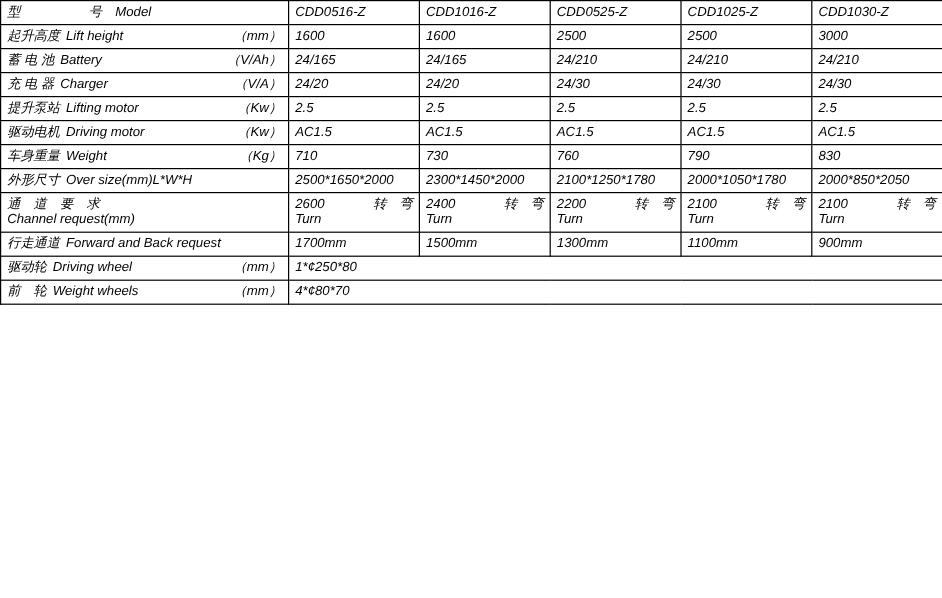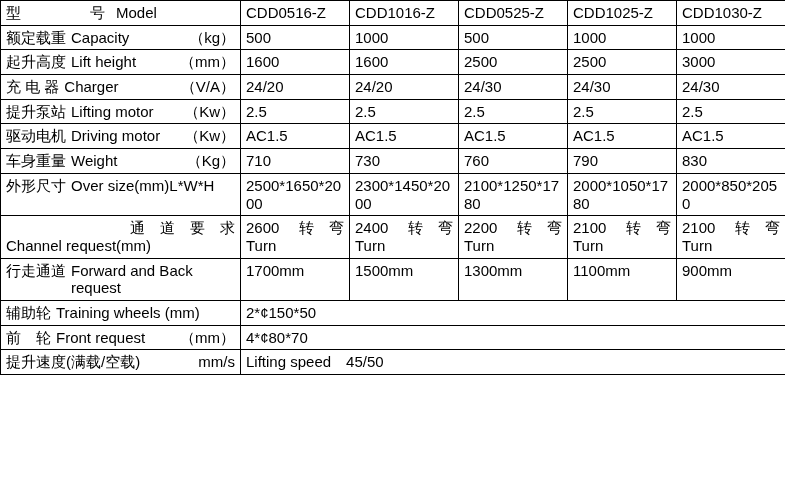--- a/index.html
+++ b/index.html
@@ -11,21 +11,22 @@
     width: 785px;
     height: 498px;
     font-family: "Liberation Sans", sans-serif;
     color: #000000;
     overflow: hidden;
   }
   table.spec {
     border-collapse: collapse;
     width: 785px;
     table-layout: fixed;
-    font-size: 15px;
+    font-size: 11px;
+    font-style: italic;
   }
   table.spec td {
     border: 1px solid #000000;
     padding: 3px 5px 3px 5px;
     vertical-align: top;
     line-height: 1.18;
     word-wrap: break-word;
     overflow-wrap: break-word;
   }
   
@@ -44,23 +45,22 @@
     flex: 0 1 auto;
     padding-left: 5px;
   }
   .lbl-unit {
     margin-left: auto;
     padding-left: 6px;
     white-space: nowrap;
   }
   .lbl-spread {
     display: flex;
-    justify-content: flex-end;
+    justify-content: flex-start;
     white-space: nowrap;
-    margin-left: 20px;
   }
   .lbl-spread .lbl-cn-sp {
     letter-spacing: 0;
   }
   .spread-cn {
     display: inline-block;
   }
   .val-spread {
     display: flex;
     justify-content: space-between;
@@ -92,50 +92,50 @@
         <span class="lbl-en">Model</span>
       </div>
     </td>
     <td>CDD0516-Z</td>
     <td>CDD1016-Z</td>
     <td>CDD0525-Z</td>
     <td>CDD1025-Z</td>
     <td>CDD1030-Z</td>
   </tr>
 
-  <tr>
-    <td class="label">
-      <div class="lbl-row">
-        <span class="lbl-cn">额定载重</span>
-        <span class="lbl-en">Capacity</span>
-        <span class="lbl-unit">（kg）</span>
-      </div>
-    </td>
-    <td>500</td>
-    <td>1000</td>
-    <td>500</td>
-    <td>1000</td>
-    <td>1000</td>
-  </tr>
 
   <tr>
     <td class="label">
       <div class="lbl-row">
         <span class="lbl-cn">起升高度</span>
         <span class="lbl-en">Lift height</span>
         <span class="lbl-unit">（mm）</span>
       </div>
     </td>
     <td>1600</td>
     <td>1600</td>
     <td>2500</td>
     <td>2500</td>
     <td>3000</td>
   </tr>
 
+  <tr>
+    <td class="label">
+      <div class="lbl-row">
+        <span class="lbl-cn">蓄 电 池</span>
+        <span class="lbl-en">Battery</span>
+        <span class="lbl-unit">（V/Ah）</span>
+      </div>
+    </td>
+    <td>24/165</td>
+    <td>24/165</td>
+    <td>24/210</td>
+    <td>24/210</td>
+    <td>24/210</td>
+  </tr>
 
   <tr>
     <td class="label">
       <div class="lbl-row">
         <span class="lbl-cn">充 电 器</span>
         <span class="lbl-en">Charger</span>
         <span class="lbl-unit">（V/A）</span>
       </div>
     </td>
     <td>24/20</td>
@@ -256,48 +256,40 @@
         <span class="lbl-en">Forward and Back request</span>
       </div>
     </td>
     <td>1700mm</td>
     <td>1500mm</td>
     <td>1300mm</td>
     <td>1100mm</td>
     <td>900mm</td>
   </tr>
 
-
-  <tr>
-    <td class="label">
-      <div class="lbl-row">
-        <span class="lbl-cn">辅助轮</span>
-        <span class="lbl-en">Training wheels (mm)</span>
-      </div>
-    </td>
-    <td colspan="5">2*¢150*50</td>
-  </tr>
+  <tr>
+    <td class="label">
+      <div class="lbl-row">
+        <span class="lbl-cn">驱动轮</span>
+        <span class="lbl-en">Driving wheel</span>
+        <span class="lbl-unit">（mm）</span>
+      </div>
+    </td>
+    <td colspan="5">1*¢250*80</td>
+  </tr>
+
 
   <tr>
     <td class="label">
       <div class="lbl-row">
         <span class="lbl-cn">前　轮</span>
-        <span class="lbl-en">Front request</span>
+        <span class="lbl-en">Weight wheels</span>
         <span class="lbl-unit">（mm）</span>
       </div>
     </td>
     <td colspan="5">4*¢80*70</td>
   </tr>
 
 
 
-  <tr>
-    <td class="label">
-      <div class="lbl-row">
-        <span class="lbl-cn">提升速度(满载/空载)</span>
-        <span class="lbl-unit">mm/s</span>
-      </div>
-    </td>
-    <td colspan="5">Lifting speed　45/50</td>
-  </tr>
 
   </tbody>
 </table>
 
 </body></html>

